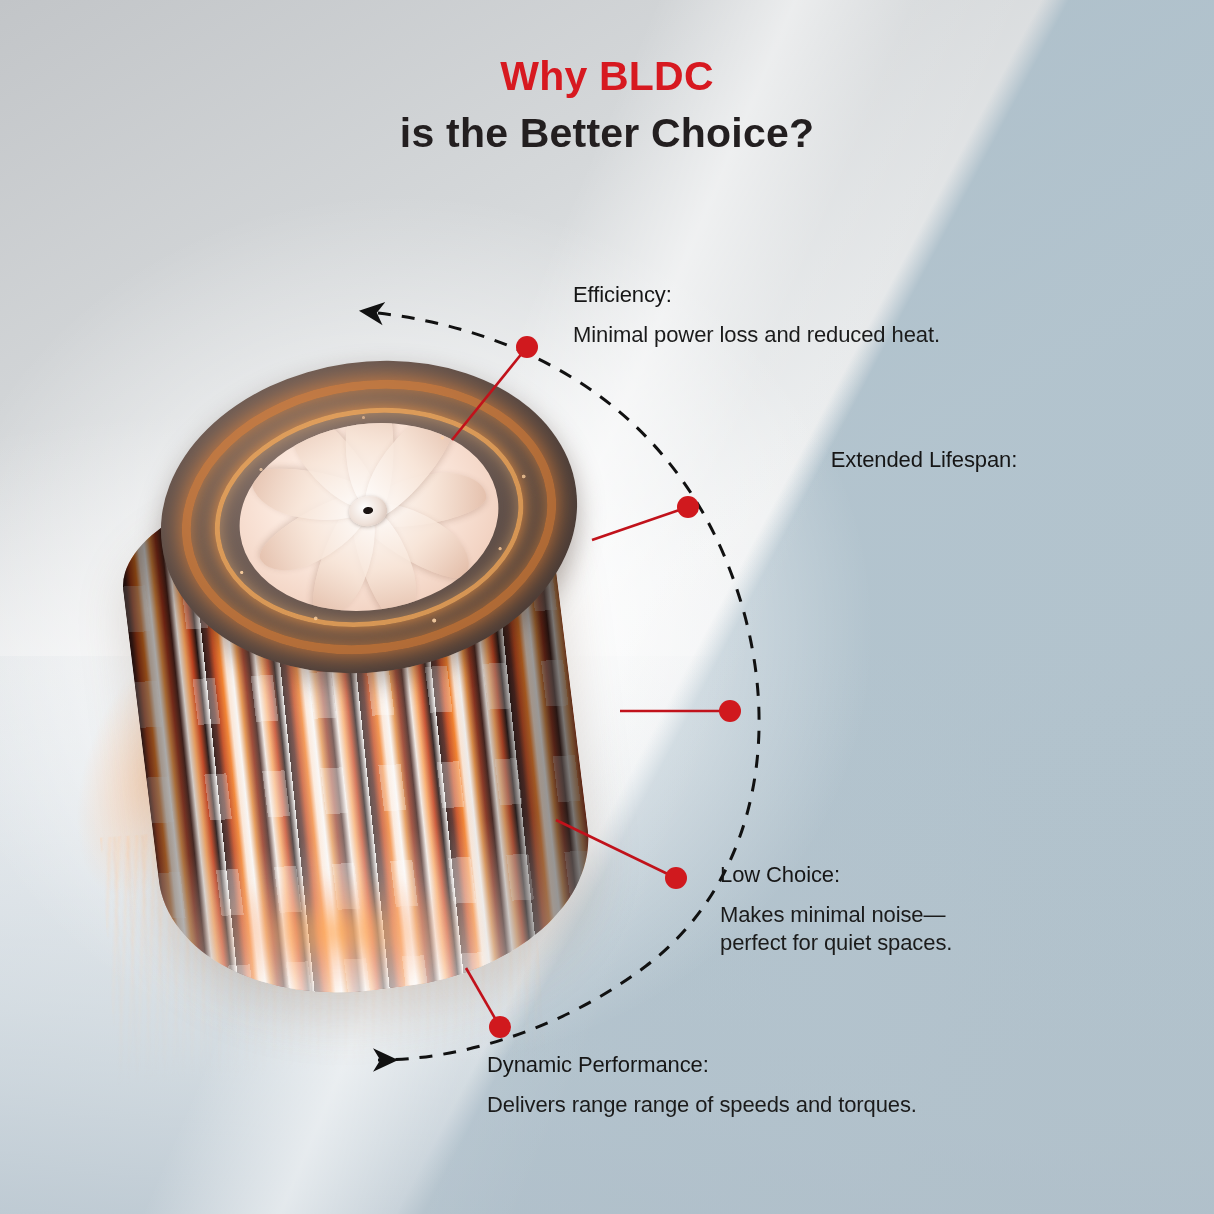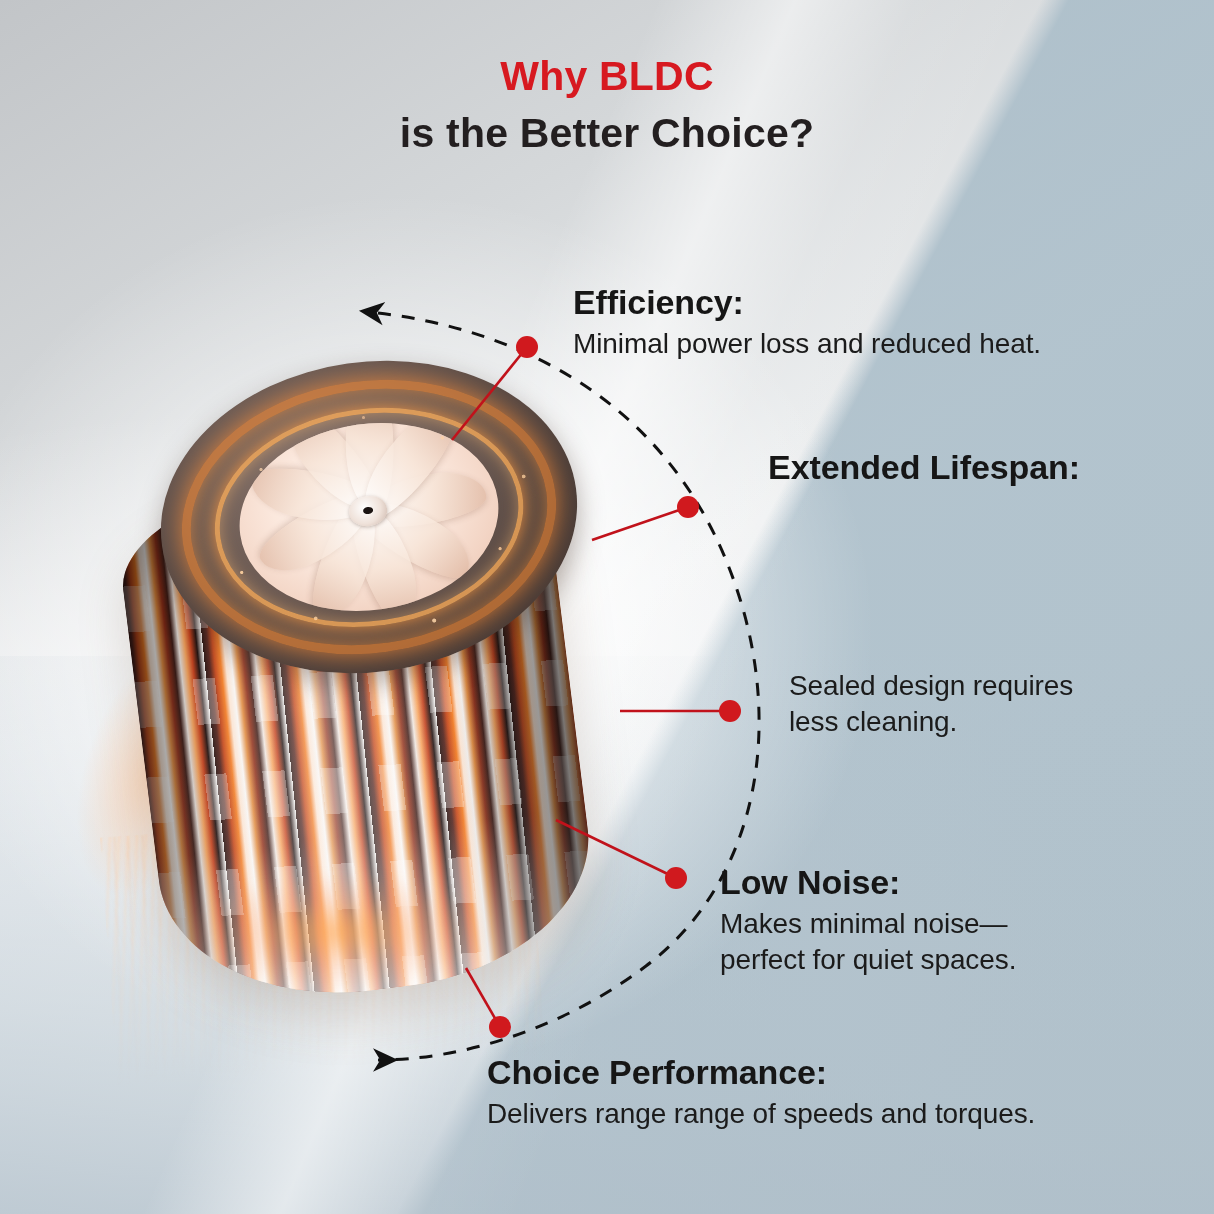--- a/index.html
+++ b/index.html
@@ -276,34 +276,34 @@
     pointer-events: none;
   }
 
   
   .callout {
     position: absolute;
     color: #1b1b1b;
   }
   .callout .c-title {
     display: block;
-    font-weight: bold;
-    font-size: 34px;
+    font-weight: normal;
+    font-size: 22px;
     line-height: 1.18;
     letter-spacing: -0.1px;
     color: #161616;
   }
   .callout .c-body {
     display: block;
     font-weight: normal;
-    font-size: 28px;
+    font-size: 22px;
     line-height: 1.28;
     letter-spacing: -0.1px;
     color: #1b1b1b;
-    margin-top: 4px;
+    margin-top: 13px;
     white-space: pre-line;
   }
 
   .co-1 { left: 573px; top: 282px;  width: 540px; }
   .co-2 { left: 734px; top: 447px;  width: 380px; text-align: center; }
   .co-3 { left: 789px; top: 664px;  width: 330px; }
   .co-4 { left: 720px; top: 862px;  width: 370px; }
   .co-5 { left: 487px; top: 1052px; width: 620px; }
 </style>
 </head>
@@ -379,28 +379,26 @@
   <div class="callout co-1">
     <span class="c-title">Efficiency:</span>
     <span class="c-body">Minimal power loss and reduced heat.</span>
   </div>
 
   <div class="callout co-2">
     <span class="c-title">Extended Lifespan:</span>
   </div>
 
   <div class="callout co-3">
-    <span class="c-body">Sealed design requires
-less cleaning.</span>
   </div>
 
   <div class="callout co-4">
-    <span class="c-title">Low Noise:</span>
+    <span class="c-title">Low Choice:</span>
     <span class="c-body">Makes minimal noise—
 perfect for quiet spaces.</span>
   </div>
 
   <div class="callout co-5">
-    <span class="c-title">Choice Performance:</span>
+    <span class="c-title">Dynamic Performance:</span>
     <span class="c-body">Delivers range range of speeds and torques.</span>
   </div>
 
 </div>
 
 </body></html>

